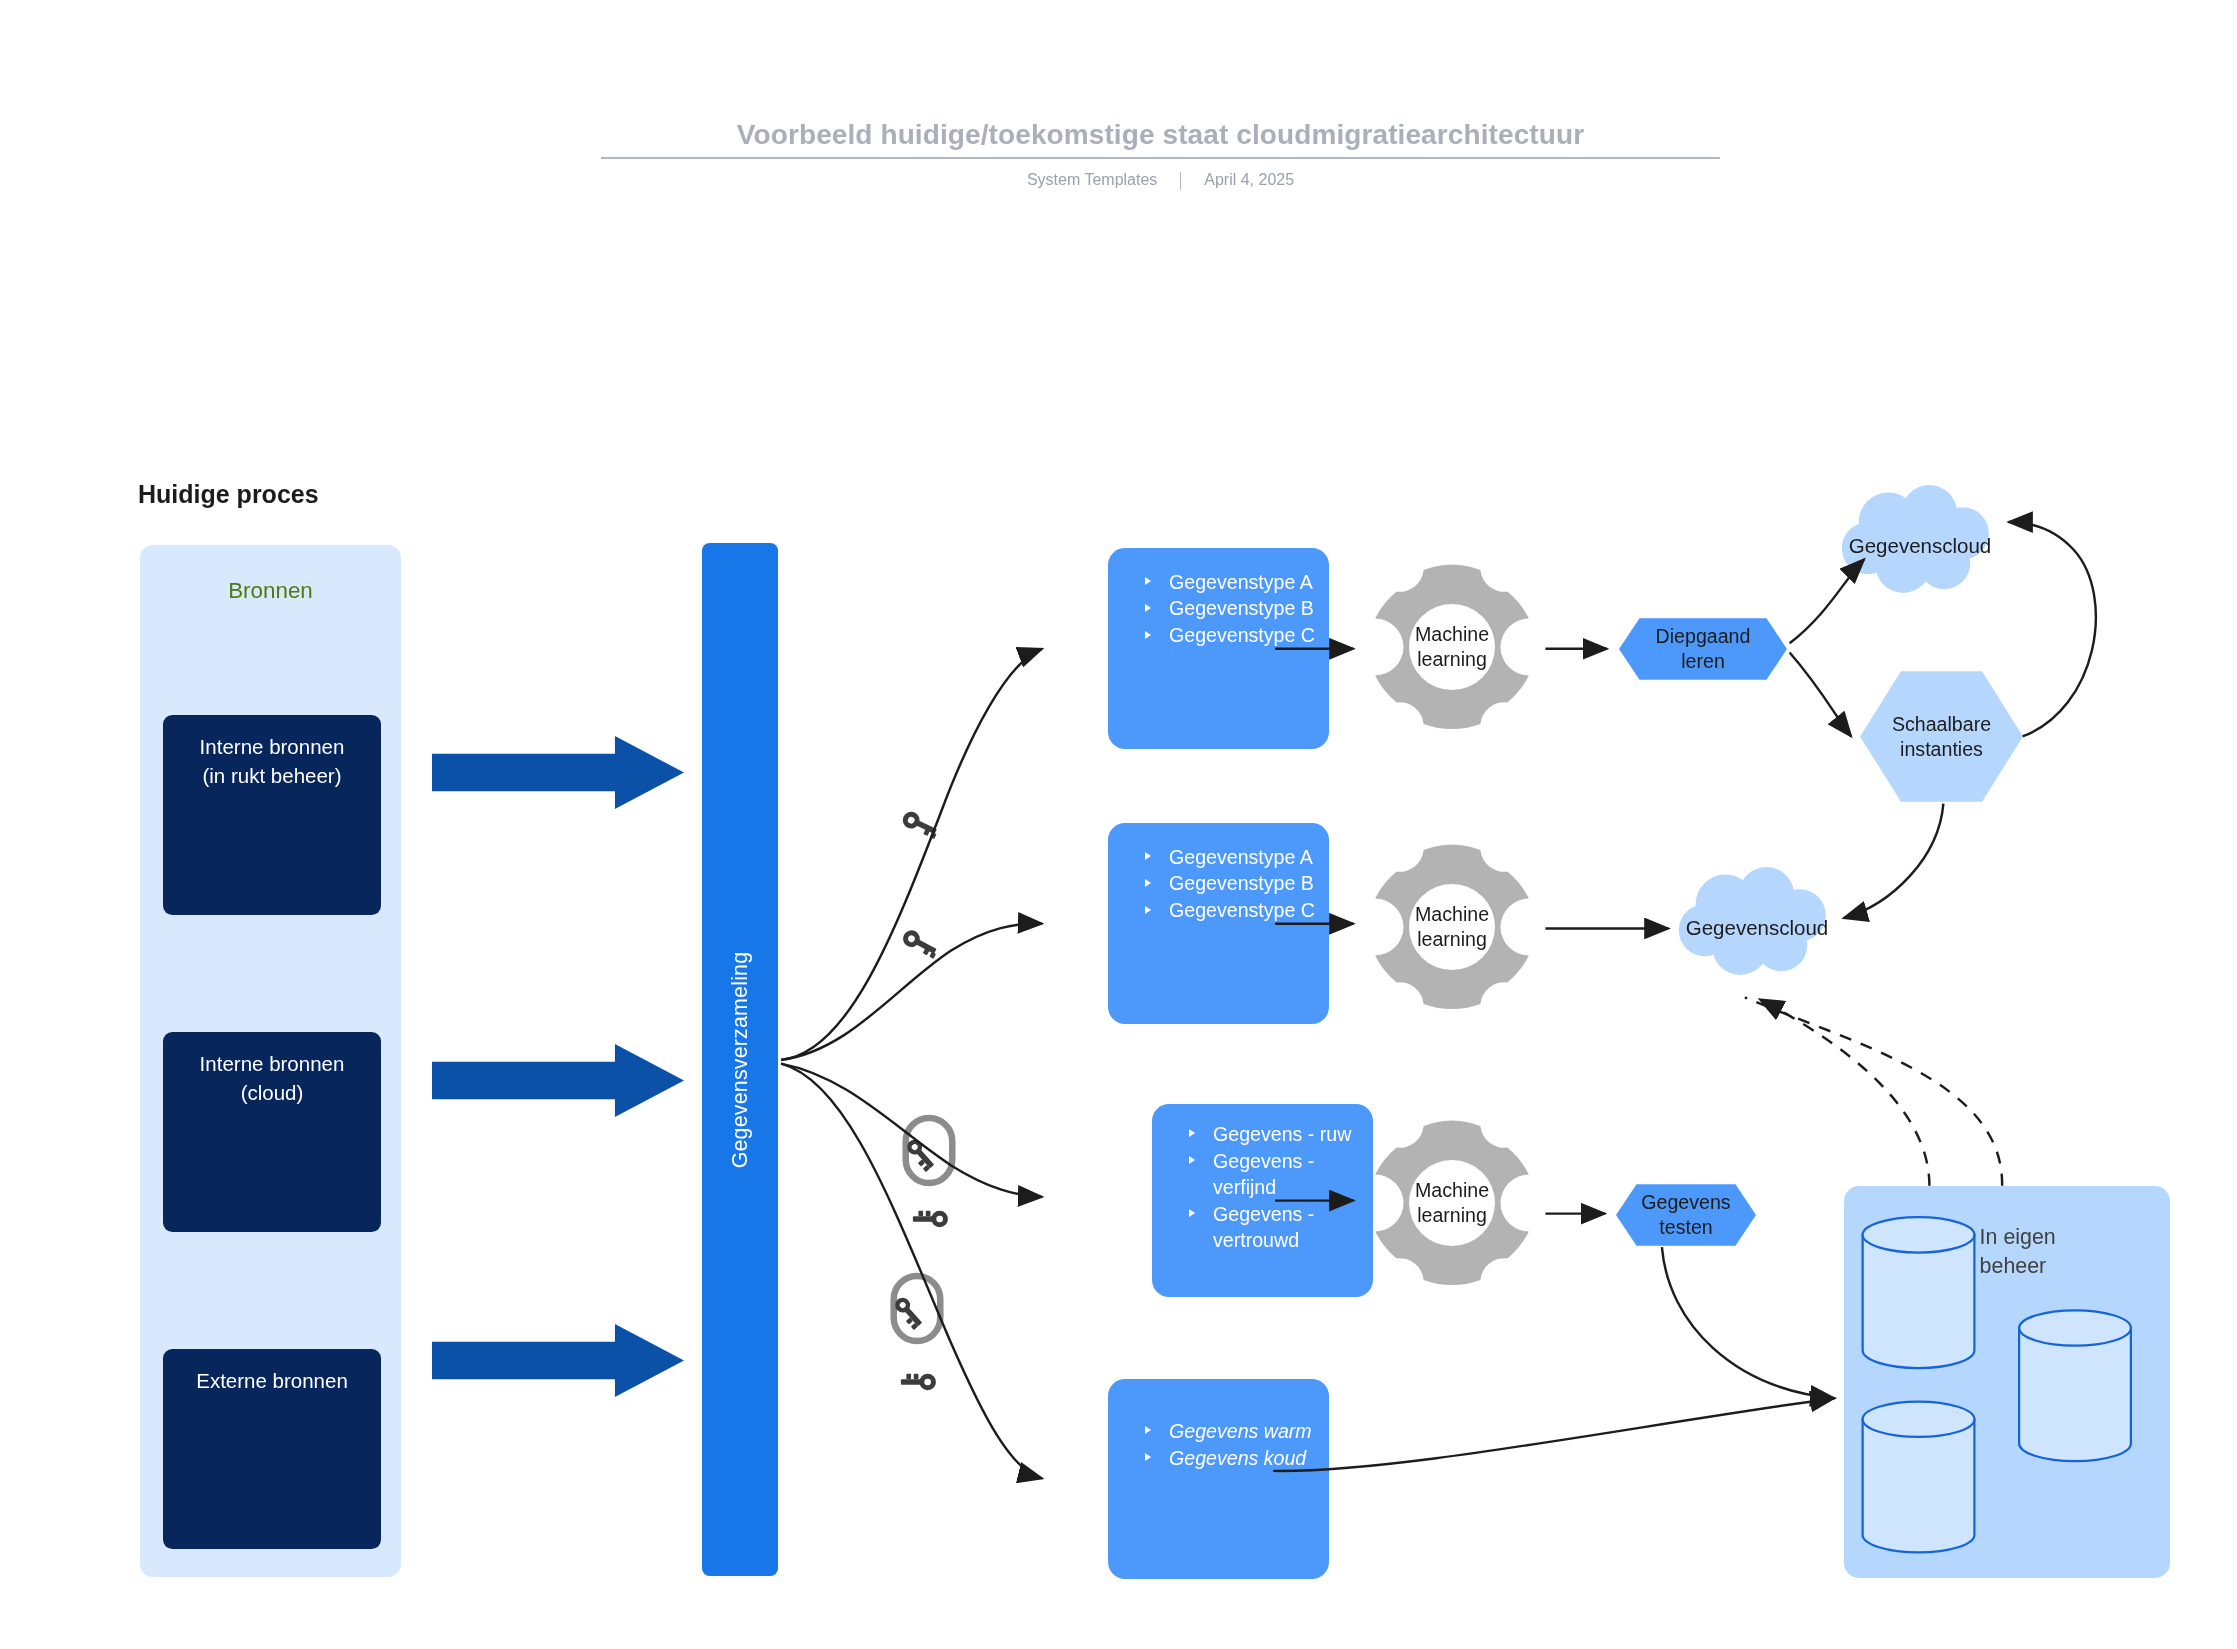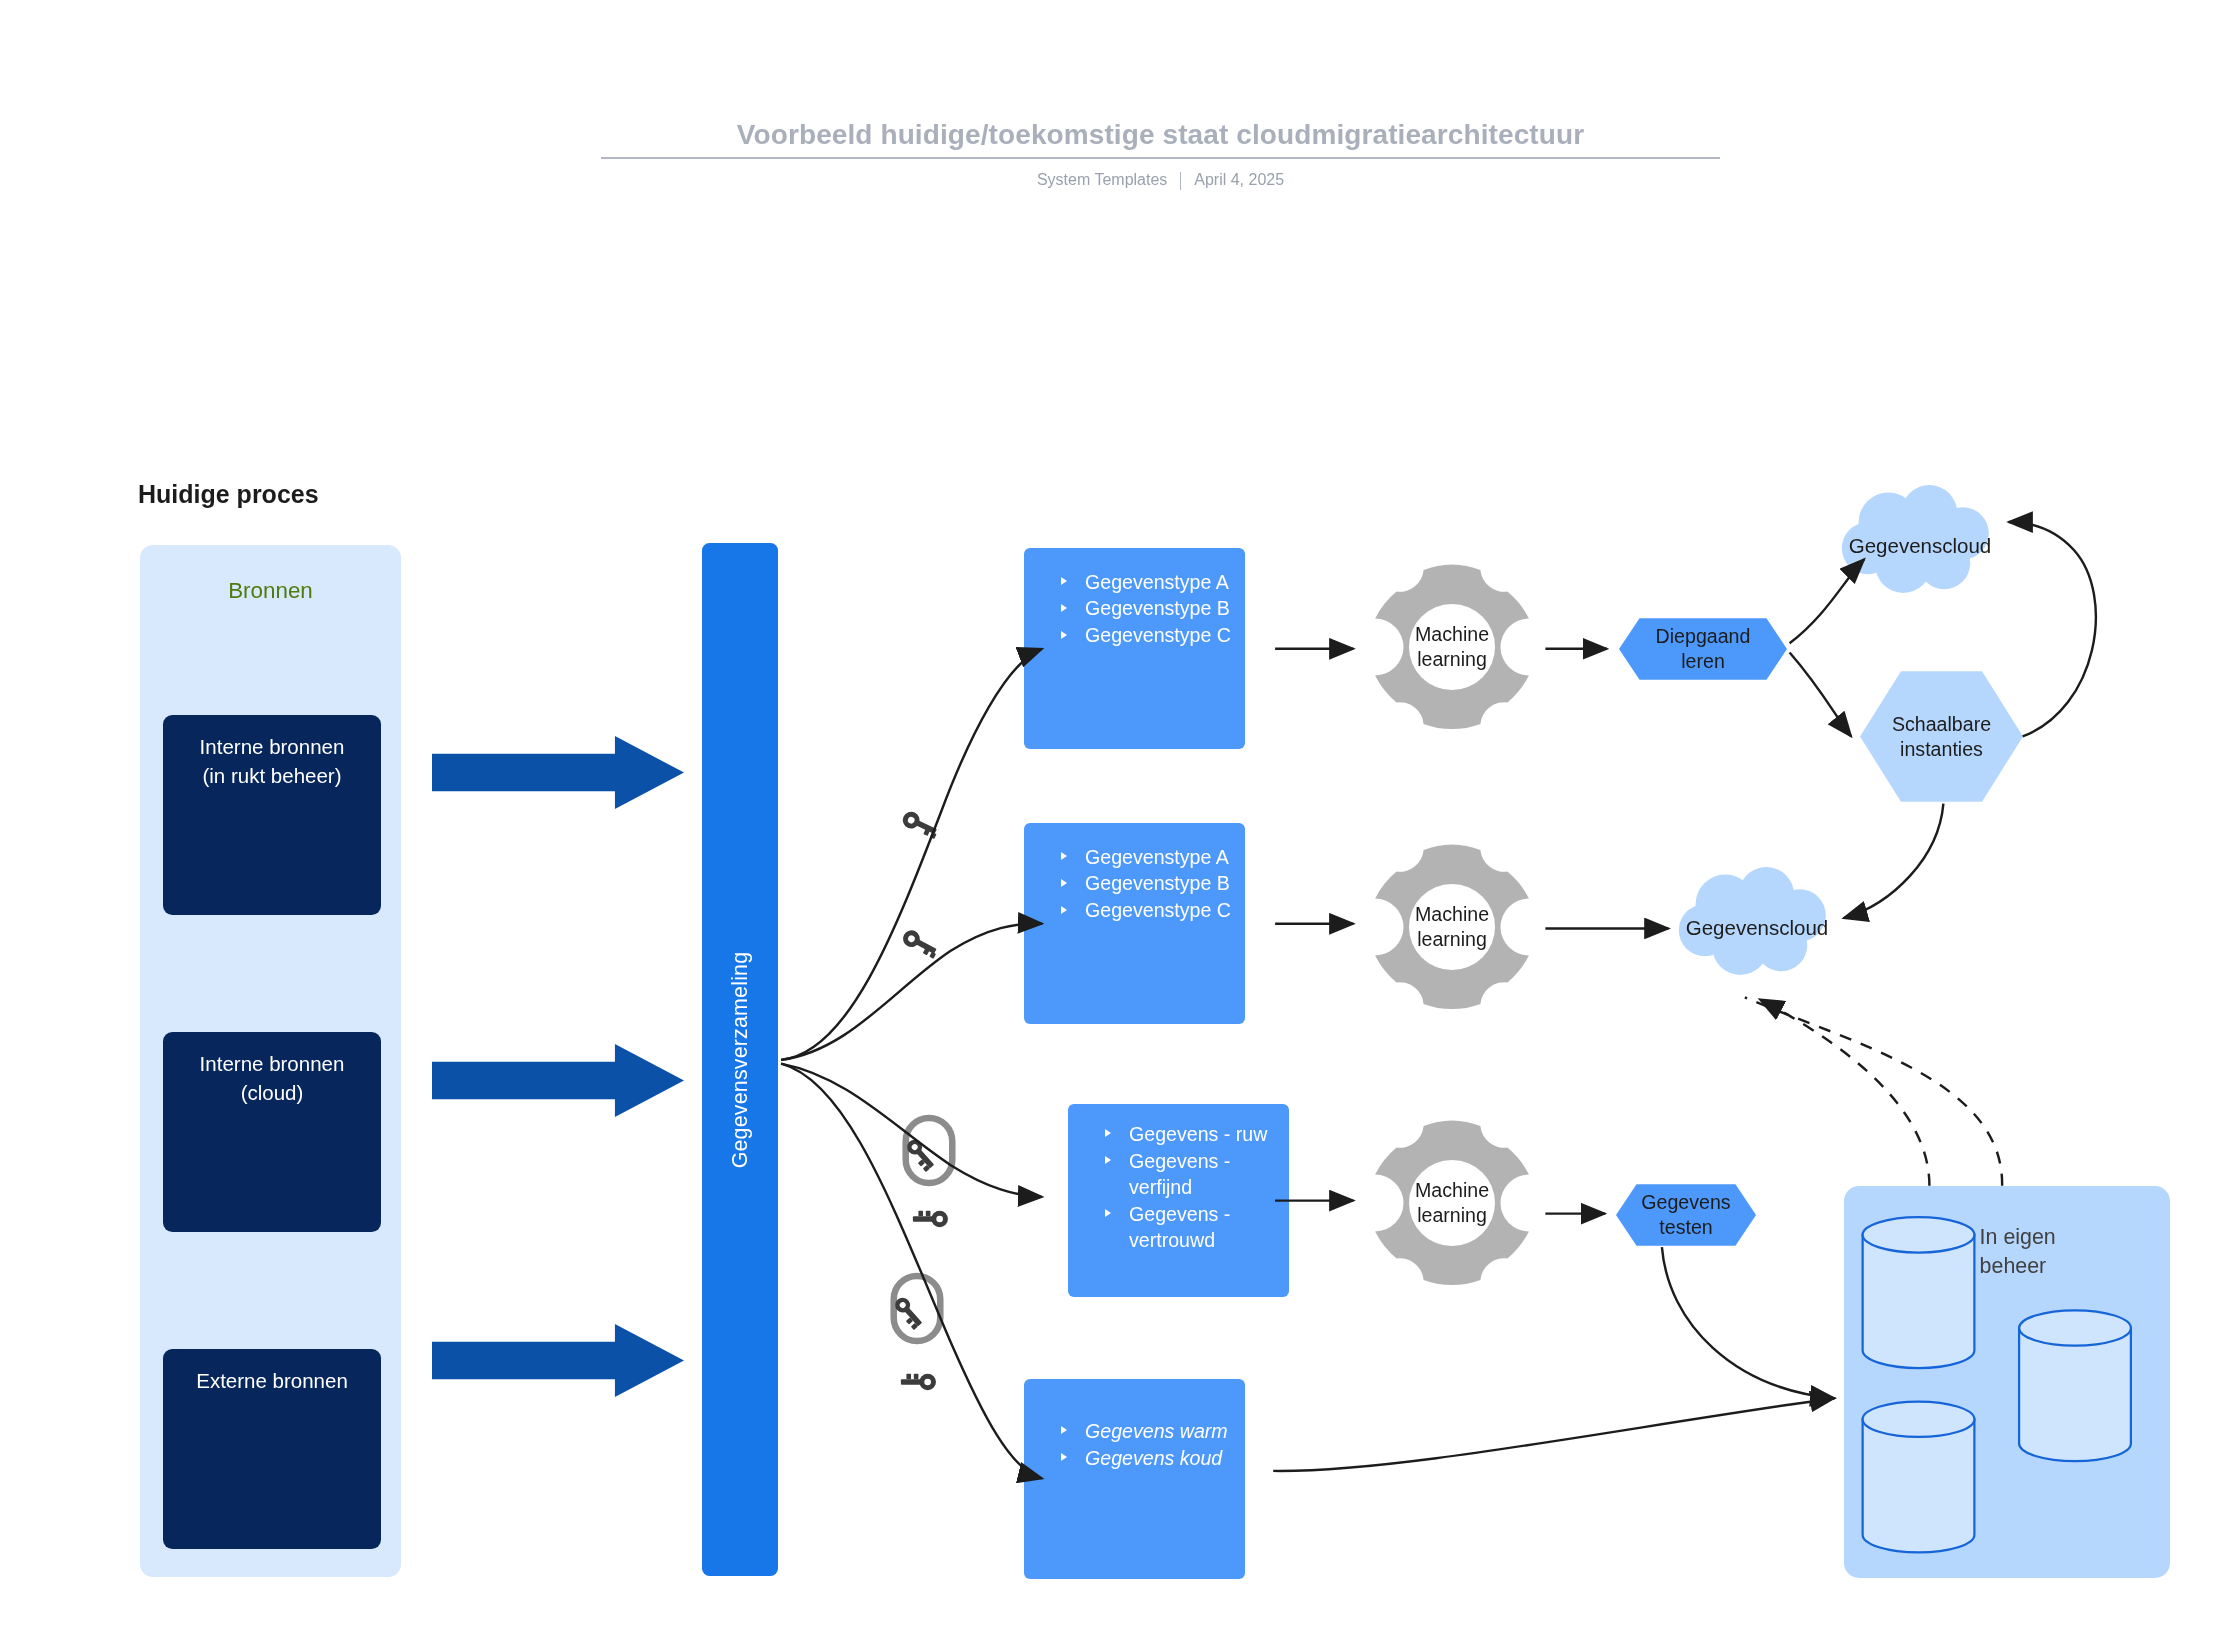--- a/index.html
+++ b/index.html
@@ -13,21 +13,21 @@
 
   
   .hdr{position:absolute;left:601px;top:117px;width:1119px;text-align:center;}
   .hdr-title{
     font-size:28px;font-weight:bold;color:#a9afbb;letter-spacing:0.1px;
     line-height:35px;white-space:nowrap;
   }
   .hdr-rule{height:1.9px;background:#b2b8c3;margin:4.7px 0 0 0;width:100%;}
   .hdr-sub{
     margin-top:11.2px;font-size:16px;color:#9aa1ad;line-height:20.5px;
-    display:flex;justify-content:center;align-items:flex-end;gap:13px;
+    display:flex;justify-content:center;align-items:flex-end;gap:23px;
   }
   .hdr-sep{display:inline-block;width:0.9px;height:18.6px;background:#b2b8c3;}
 
   
   .cta-wrap{position:absolute;left:917px;top:308px;width:485px;height:131px;}
   .cta{
     position:absolute;left:0;top:0;width:477px;height:116px;
     background:#f4902f;border-radius:20.5px;
     box-shadow:5.6px 8.4px 8.4px rgba(0,0,0,.25);
     display:flex;flex-direction:column;align-items:center;justify-content:center;
@@ -75,22 +75,22 @@
     background:#1877e8;border-radius:7.5px;
   }
   .collect-bar-label{
     position:absolute;left:50%;top:50%;
     transform:translate(-50%,-50%) rotate(-90deg);
     white-space:nowrap;color:#ffffff;font-size:21.4px;letter-spacing:0.2px;
   }
 
   
   .dcard{
-    position:absolute;left:1024px;width:221px;
-    background:#4d98fb;border-radius:6px;color:#ffffff;
+    position:absolute;left:1108px;width:221px;
+    background:#4d98fb;border-radius:17px;color:#ffffff;
     box-sizing:border-box;padding:20.5px 13px 20.5px 0;
   }
   .dcard.c1{top:548px;height:201px;}
   .dcard.c2{top:823px;height:201px;}
   .dcard.c3{top:1104px;height:193px;margin-left:44px;}
   .dcard.c4{top:1379px;height:200px;}
   .dcard ul{margin:0;padding:0;list-style:none;}
   .dcard li{
     position:relative;padding-left:61px;font-size:19.6px;line-height:26px;
     margin-bottom:0.9px;

